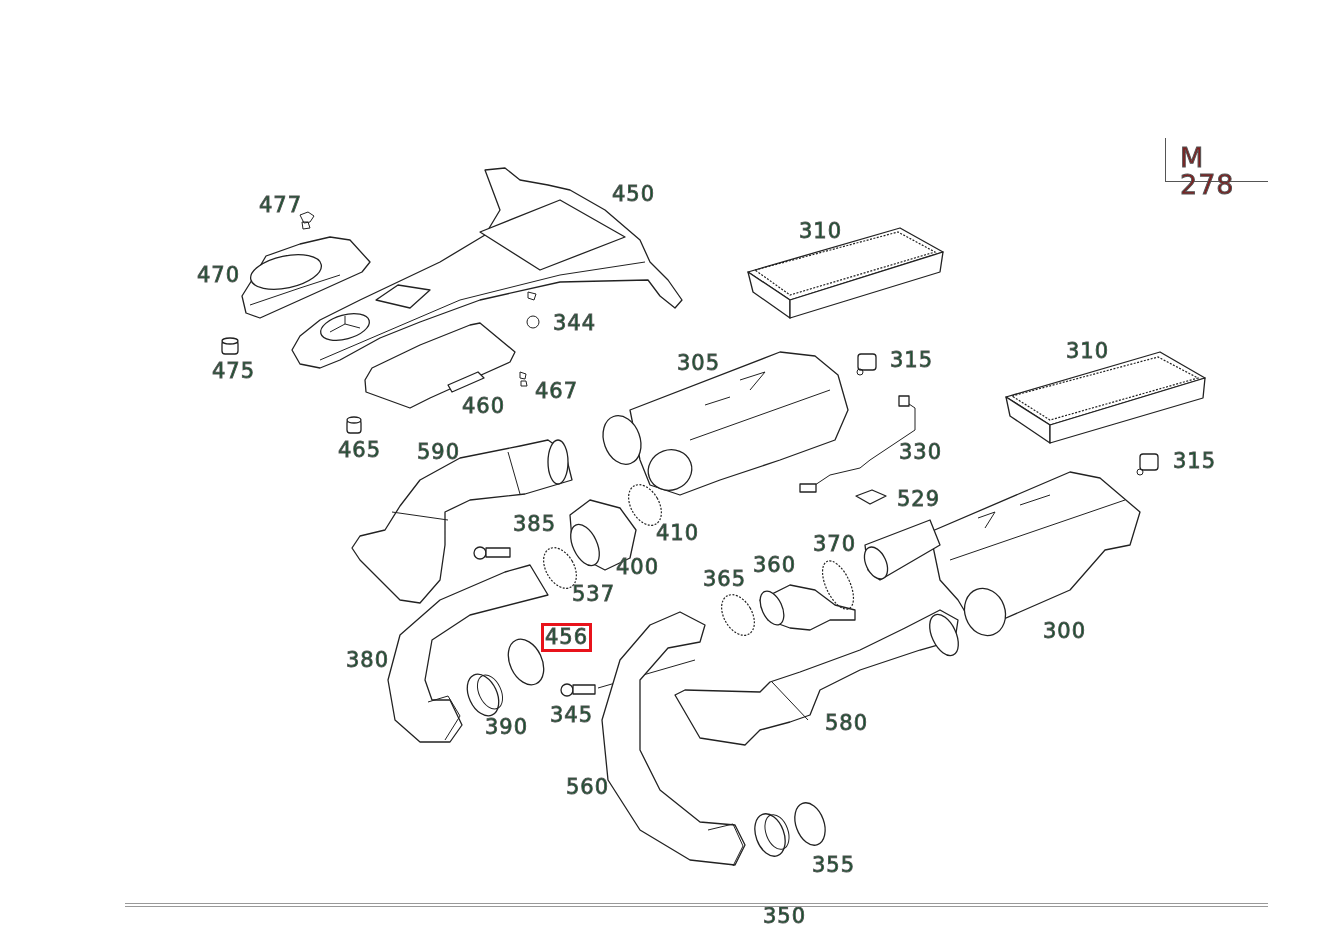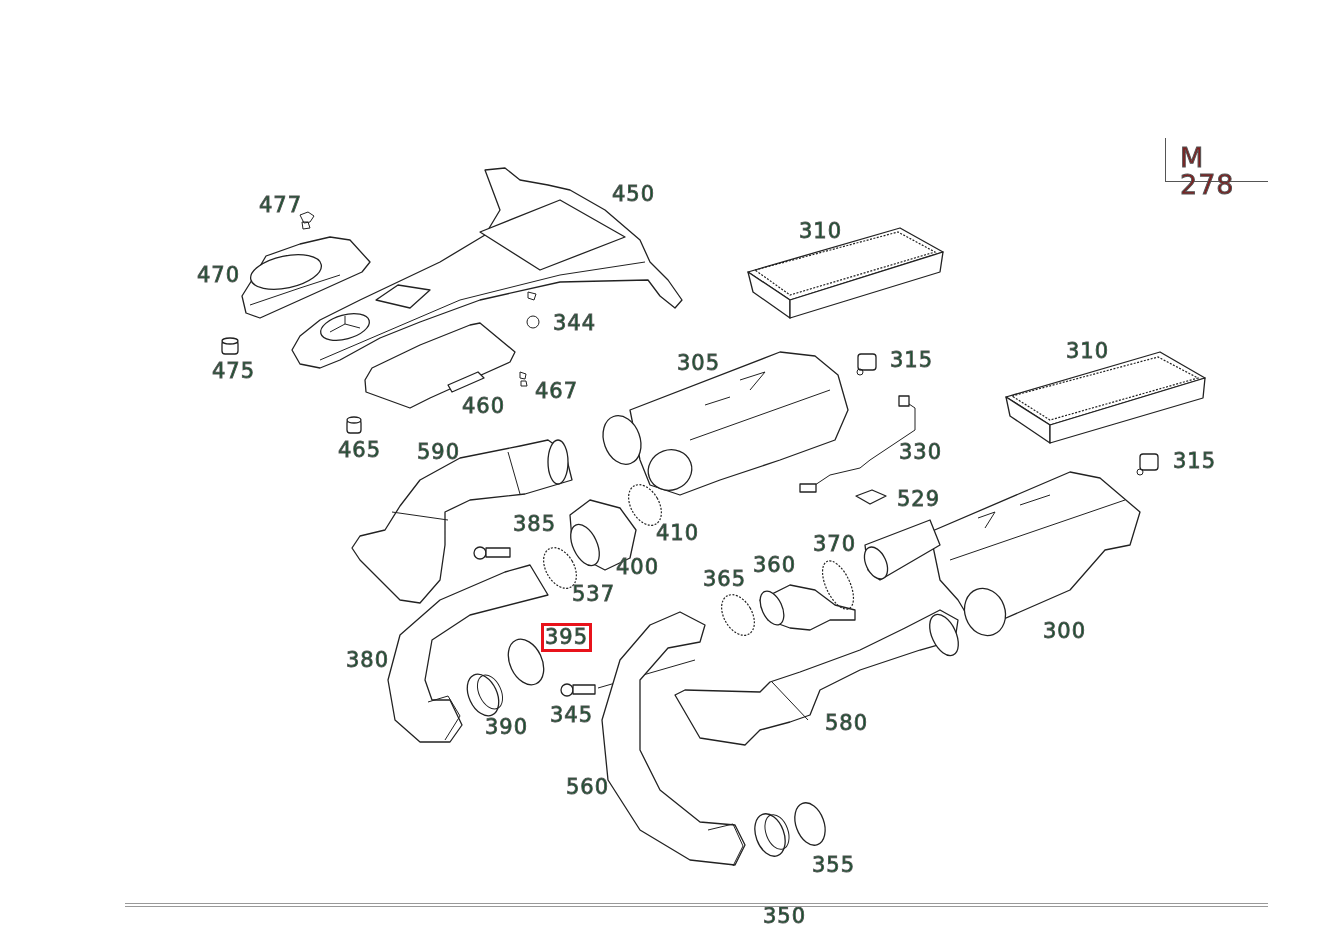--- a/index.html
+++ b/index.html
@@ -213,21 +213,21 @@
   <span class="label" style="left:1173px;top:451px">315</span>
   <span class="label" style="left:897px;top:489px">529</span>
   <span class="label" style="left:513px;top:514px">385</span>
   <span class="label" style="left:656px;top:523px">410</span>
   <span class="label" style="left:813px;top:534px">370</span>
   <span class="label" style="left:616px;top:557px">400</span>
   <span class="label" style="left:753px;top:555px">360</span>
   <span class="label" style="left:703px;top:569px">365</span>
   <span class="label" style="left:572px;top:584px">537</span>
   <span class="label" style="left:1043px;top:621px">300</span>
-  <span class="label highlight" style="left:545px;top:627px">395</span>
+  <span class="label highlight" style="left:545px;top:627px">456</span>
   <span class="label" style="left:346px;top:650px">380</span>
   <span class="label" style="left:550px;top:705px">345</span>
   <span class="label" style="left:825px;top:713px">580</span>
   <span class="label" style="left:485px;top:717px">390</span>
   <span class="label" style="left:566px;top:777px">560</span>
   <span class="label" style="left:763px;top:906px">350</span>
   <span class="label" style="left:812px;top:855px">355</span>
 
   <div class="bottom-rule"></div>
 </div>

